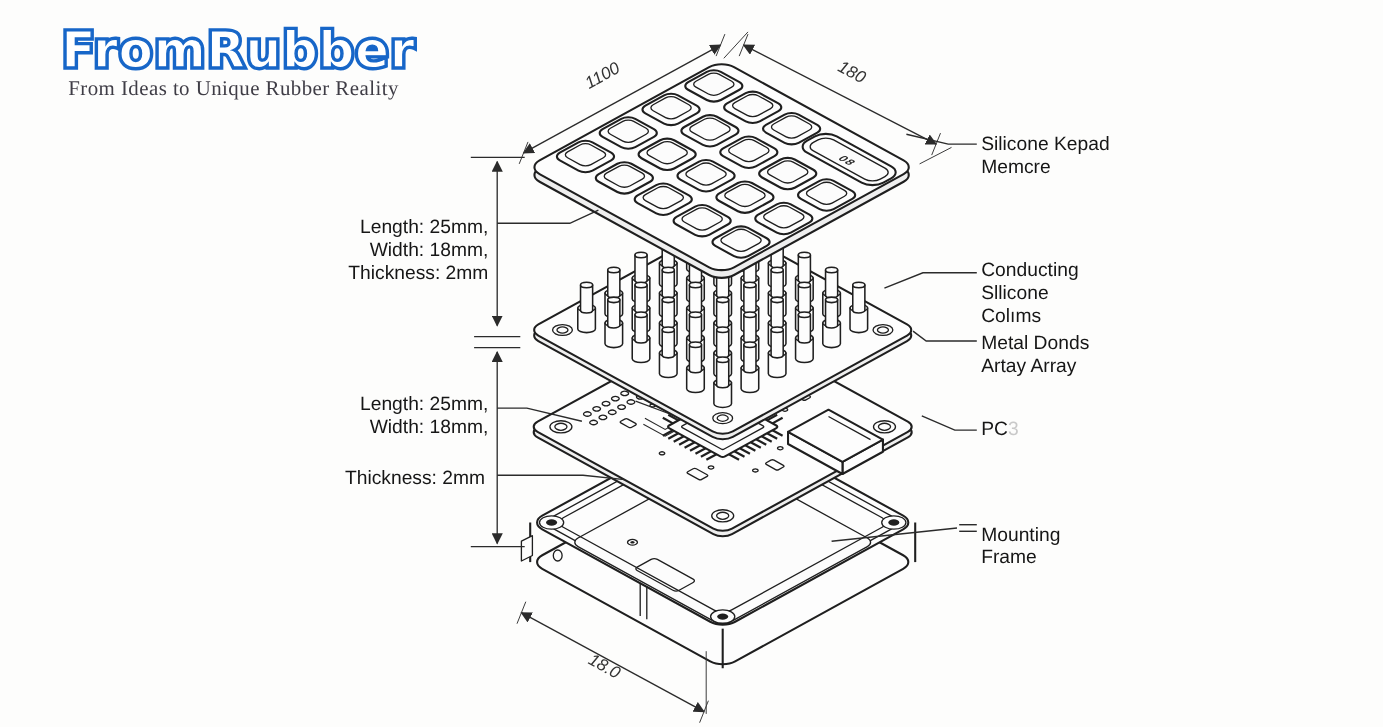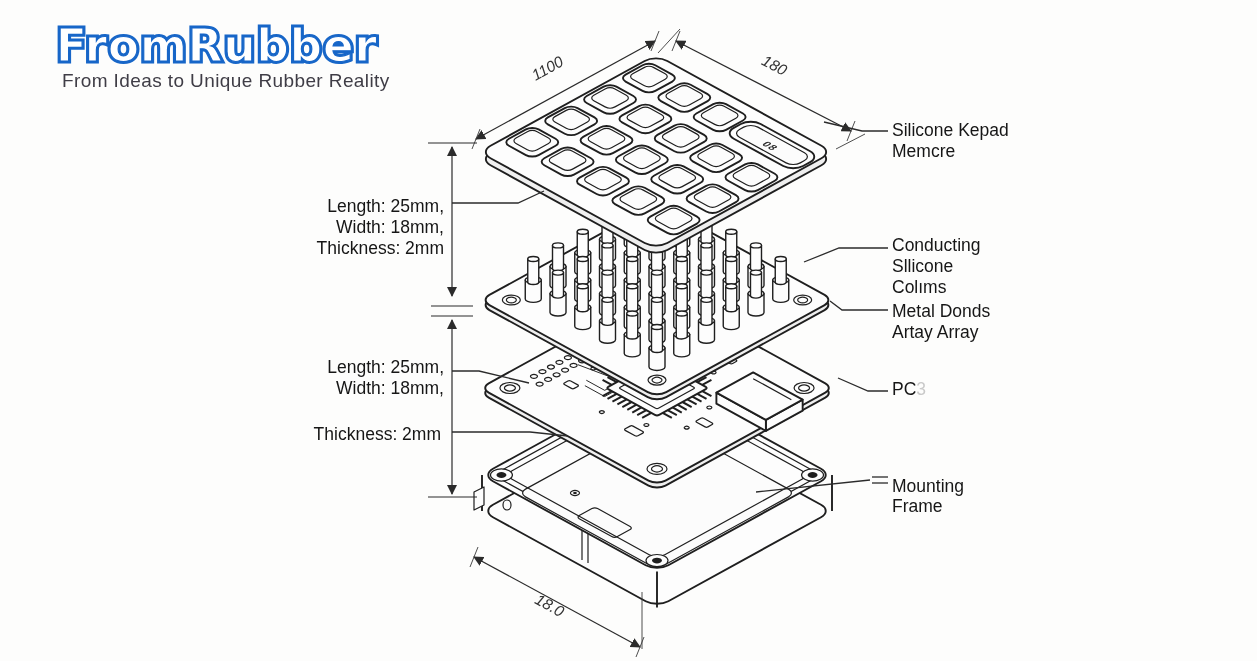--- a/index.html
+++ b/index.html
@@ -1,20 +1,20 @@
 <!DOCTYPE html>
 <html style="--blue: #1766c8; --tag: #3f3d46; --line: #1f1f1f; --muted: #c9c9c9; --bg: #fdfdfc;"><head>
 <meta charset="utf-8">
 <style>
   html,body{margin:0;padding:0;background:var(--bg,#fdfdfc);}
   #stage{position:relative;width:1257px;height:661px;overflow:hidden;background:var(--bg,#fdfdfc);
          font-family:"Liberation Sans",sans-serif;margin-left:24px;}
   #logo{position:absolute;left:26px;top:14px;}
   #tagline{position:absolute;left:38px;top:70px;font-size:19px;letter-spacing:.4px;
-           color:var(--tag,#3f3d46);font-family:Liberation Sans, sans-serif;}
+           color:var(--tag,#3f3d46);font-family:Liberation Serif, serif;}
   svg{position:absolute;left:0;top:0;}
   
   .ol {fill:none;stroke:var(--line,#1f1f1f);stroke-width:1.9;vector-effect:non-scaling-stroke;stroke-linejoin:round;}
   .ol2{fill:none;stroke:var(--line,#1f1f1f);stroke-width:1.2;vector-effect:non-scaling-stroke;stroke-linejoin:round;}
   .fl {fill:#fdfdfd;}
   .fl2{fill:#fcfcfc;}
   .fe {fill:#efefef;}
   .cl {fill:#fdfdfd;stroke:var(--line,#1f1f1f);stroke-width:1.4;stroke-linejoin:round;}
   .pin{stroke:var(--line,#1f1f1f);stroke-width:2;vector-effect:non-scaling-stroke;}
   .tr {fill:none;stroke:#2a2a2a;stroke-width:1;vector-effect:non-scaling-stroke;}

